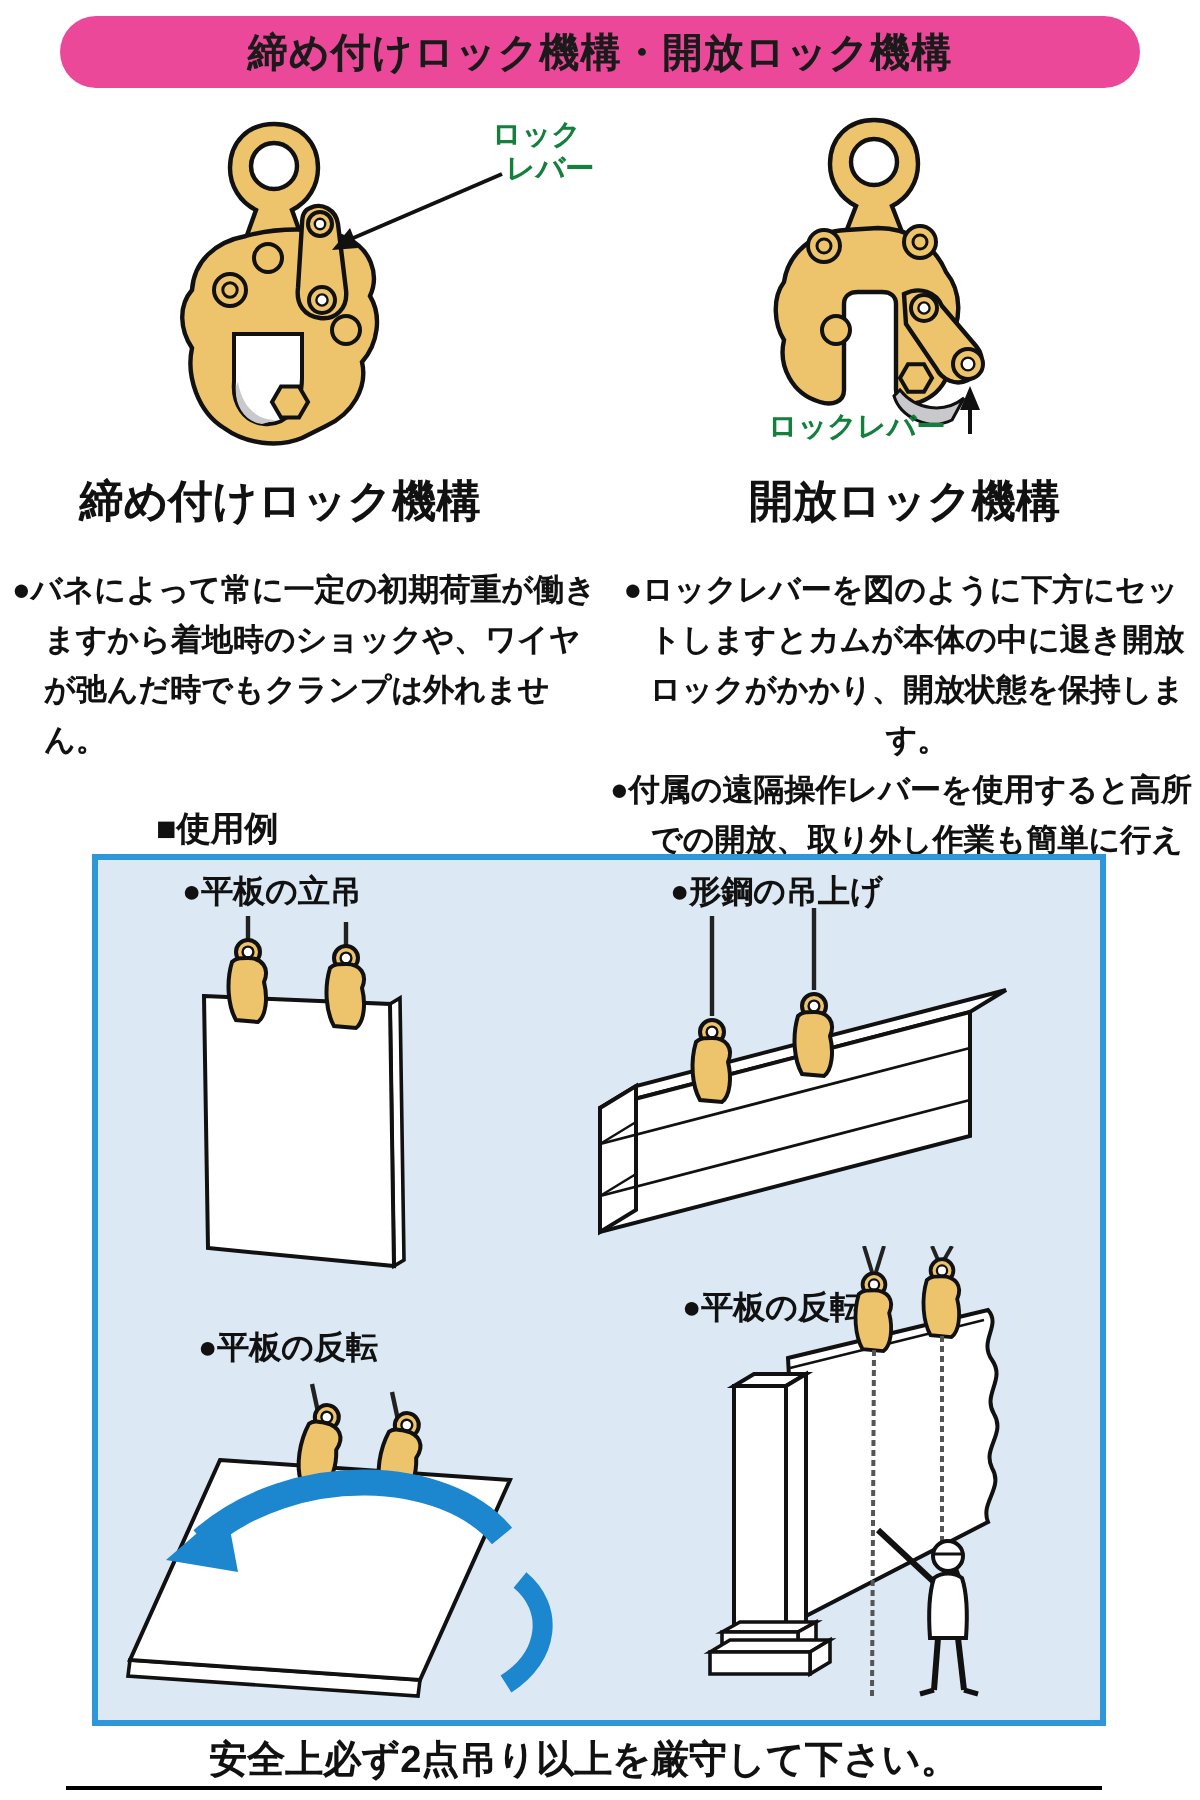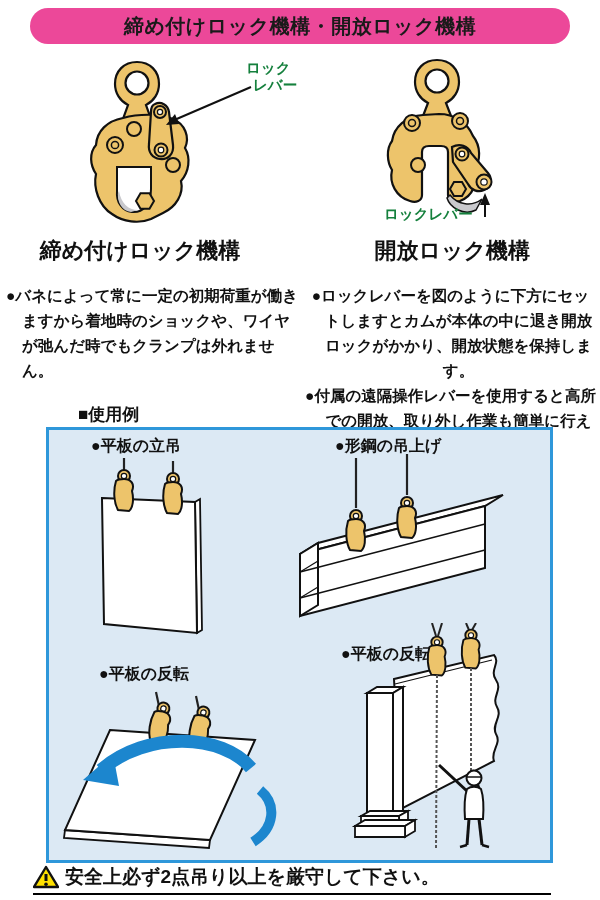--- a/index.html
+++ b/index.html
@@ -43,21 +43,21 @@
     box-sizing:border-box;border:3px solid #2E97DA;background:#DCE9F4;
   }
   .usage-label{
     position:absolute;font-size:16px;font-weight:bold;color:#111;
   }
   .usage-box svg{position:absolute;}
   .footer{
     position:absolute;left:33px;top:861px;width:518px;height:32px;
     display:flex;align-items:center;gap:6px;
     border-bottom:2.5px solid #000;
-    font-size:19px;font-weight:bold;color:#111;
+    font-size:19px;font-weight:bold;color:#111;flex-direction:column;
   }
 </style>
 </head>
 <body>
 
 <svg width="0" height="0" style="position:absolute" aria-hidden="true">
   <defs>
     <g id="mini-clamp">
       <circle cx="0" cy="-26" r="6" fill="#EDC46B" stroke="#111" stroke-width="2"></circle>
       <circle cx="0" cy="-26" r="2.7" fill="#fff" stroke="#111" stroke-width="1.2"></circle>

